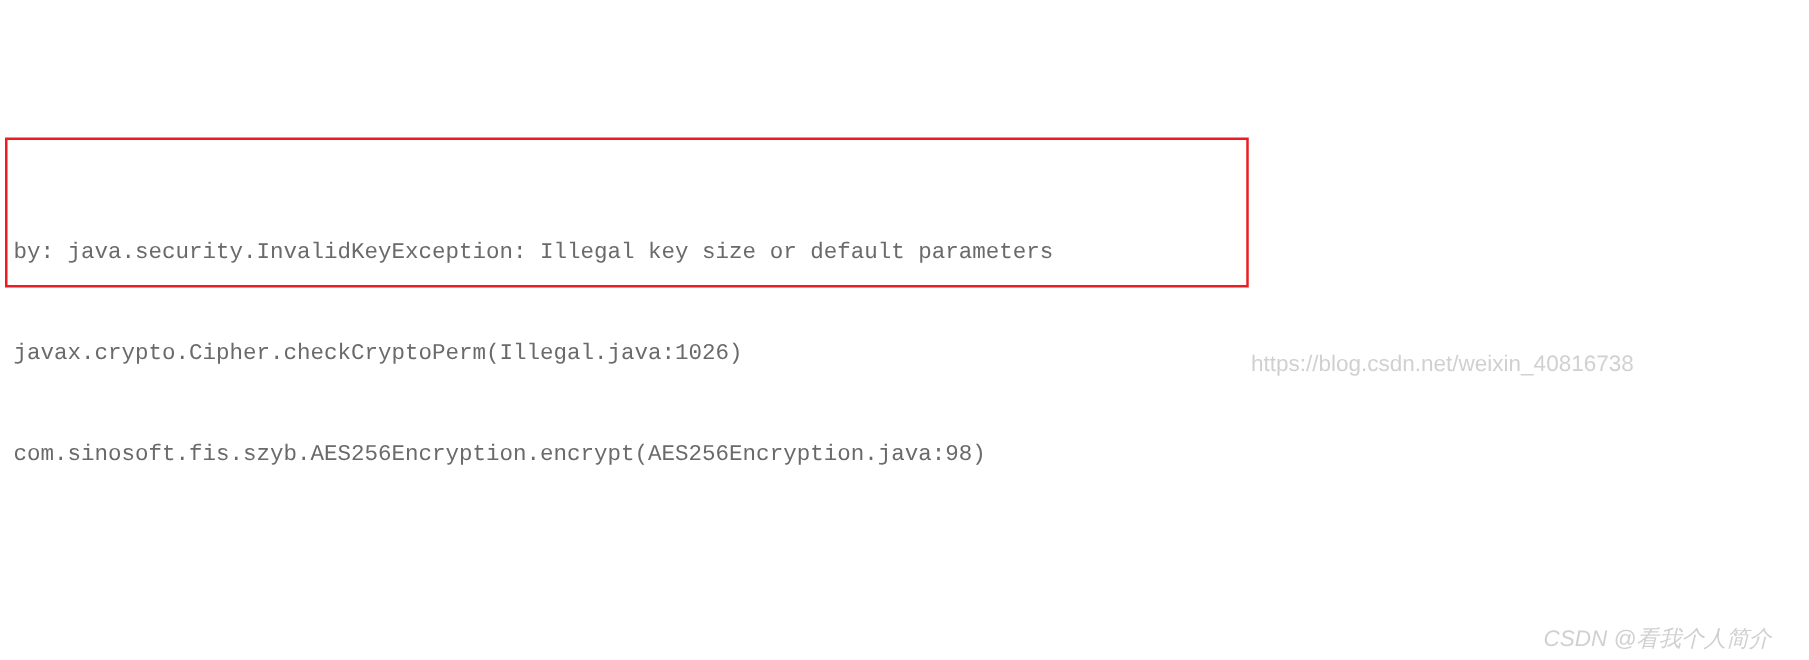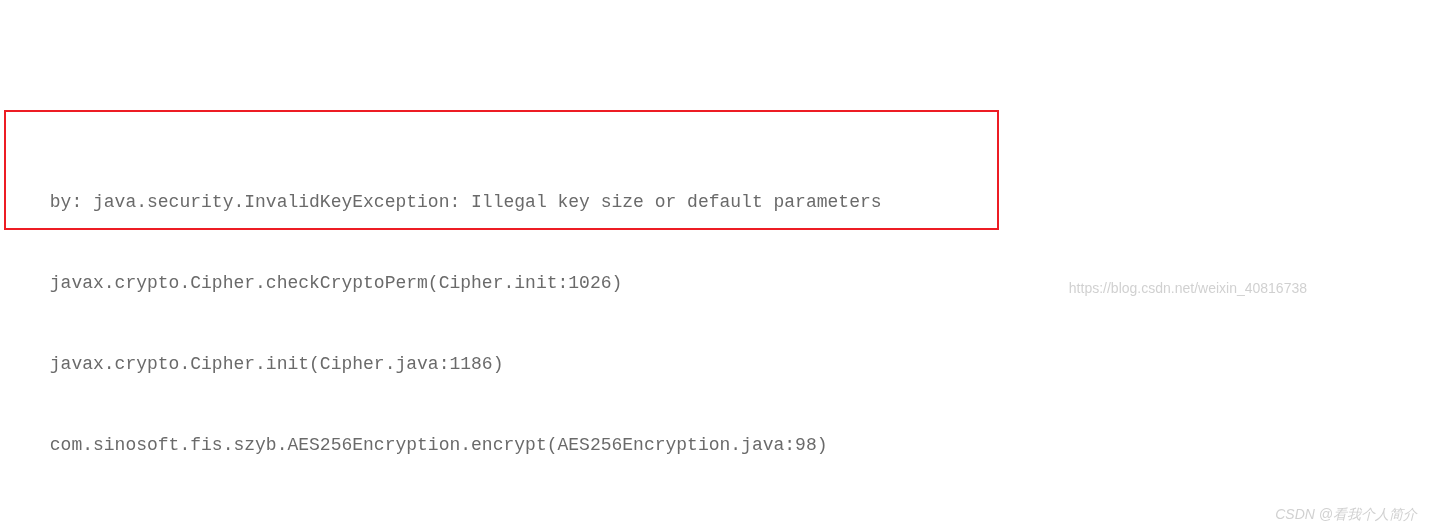--- a/index.html
+++ b/index.html
@@ -19,38 +19,37 @@
       width: 1447px;
       height: 528px;
     }
     .trace-container {
       position: relative;
     }
     .line {
       position: relative;
       height: 27px;
       white-space: pre;
-      padding-left: 39px;
     }
     .highlight-box {
       position: absolute;
       border: 2px solid #ed1c24;
       pointer-events: none;
       z-index: 10;
     }
     .box1 {
       top: 2px;
       left: 4px;
       width: 995px;
       height: 120px;
     }
     .watermark {
       position: absolute;
       color: rgba(150, 150, 150, 0.45);
-      font-size: 14px;
+      font-size: 18px;
       font-family: Arial, sans-serif;
       pointer-events: none;
       white-space: nowrap;
     }
     .wm1 {
       top: 278px;
       right: 140px;
     }
     .wm2 {
       bottom: 3px;
@@ -59,22 +58,21 @@
     }
   </style>
 </head>
 <body>
 
 
 
 <div class="trace-container">
   <div class="highlight-box box1"></div>
   <div class="line"> by: java.security.InvalidKeyException: Illegal key size or default parameters</div>
-  <div class="line"> javax.crypto.Cipher.checkCryptoPerm(Cipher.init:1026)</div>
-  <div class="line"> javax.crypto.Cipher.init(Cipher.java:1186)</div>
+  <div class="line"> javax.crypto.Cipher.checkCryptoPerm(Illegal.java:1026)</div>
   <div class="line"> com.sinosoft.fis.szyb.AES256Encryption.encrypt(AES256Encryption.java:98)</div>
   
   
   
   
   
 </div>
 
 
 

